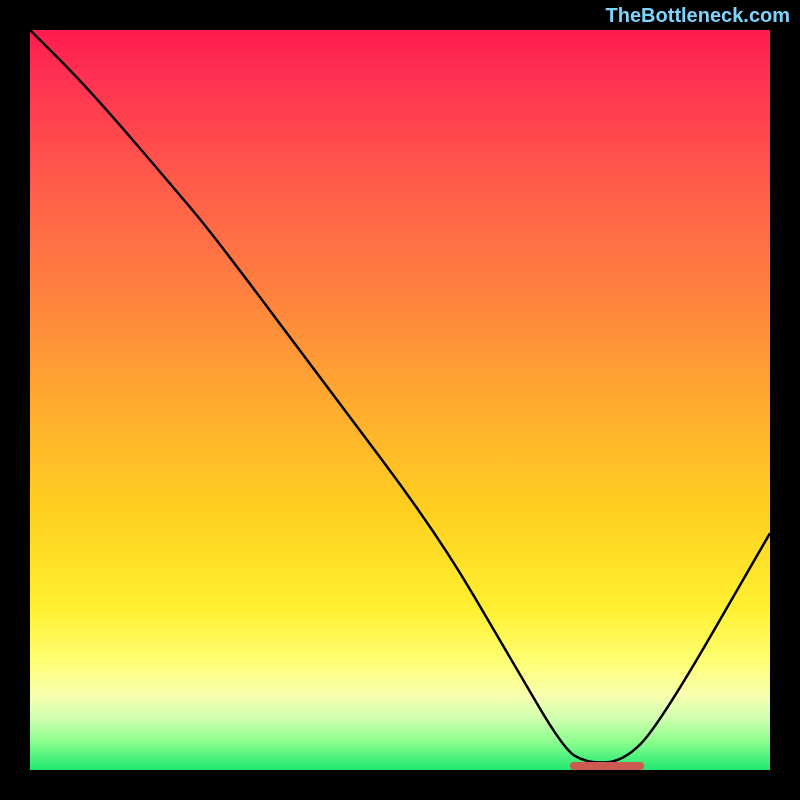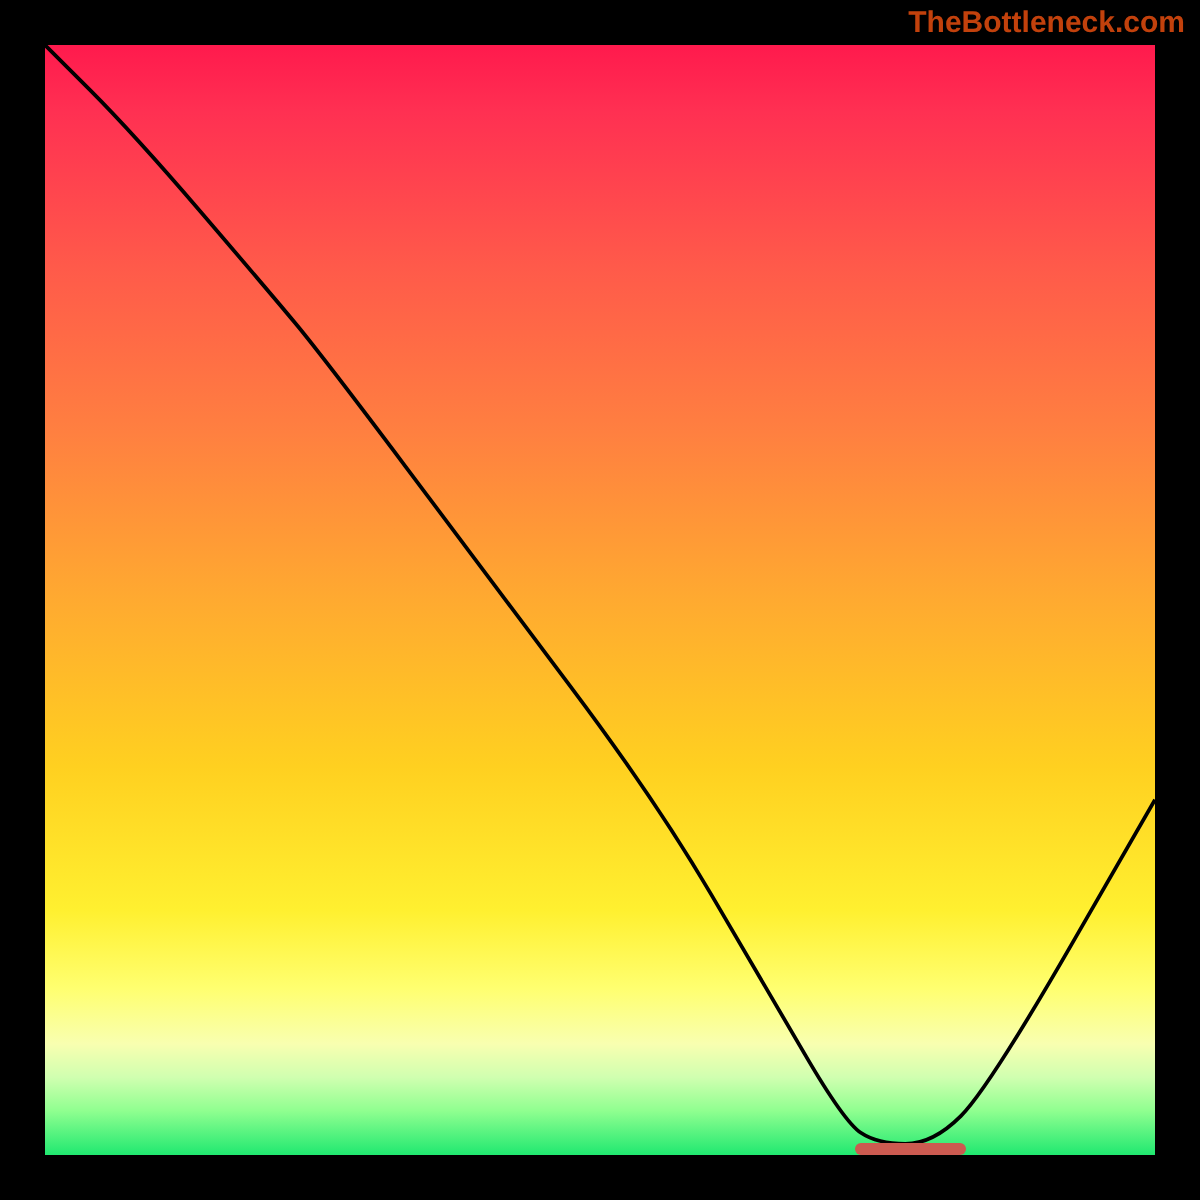--- a/index.html
+++ b/index.html
@@ -8,21 +8,21 @@
     width: 800px;
     height: 800px;
     background: #000;
     position: relative;
     font-family: Arial, sans-serif;
   }
   .watermark {
     position: absolute;
     top: 4px;
     right: 10px;
-    color: #c2410c;
+    color: #7dd3fc;
     font-size: 20px;
     font-weight: bold;
     z-index: 10;
   }
   .plot-area {
     position: absolute;
     left: 30px;
     top: 30px;
     width: 740px;
     height: 740px;

